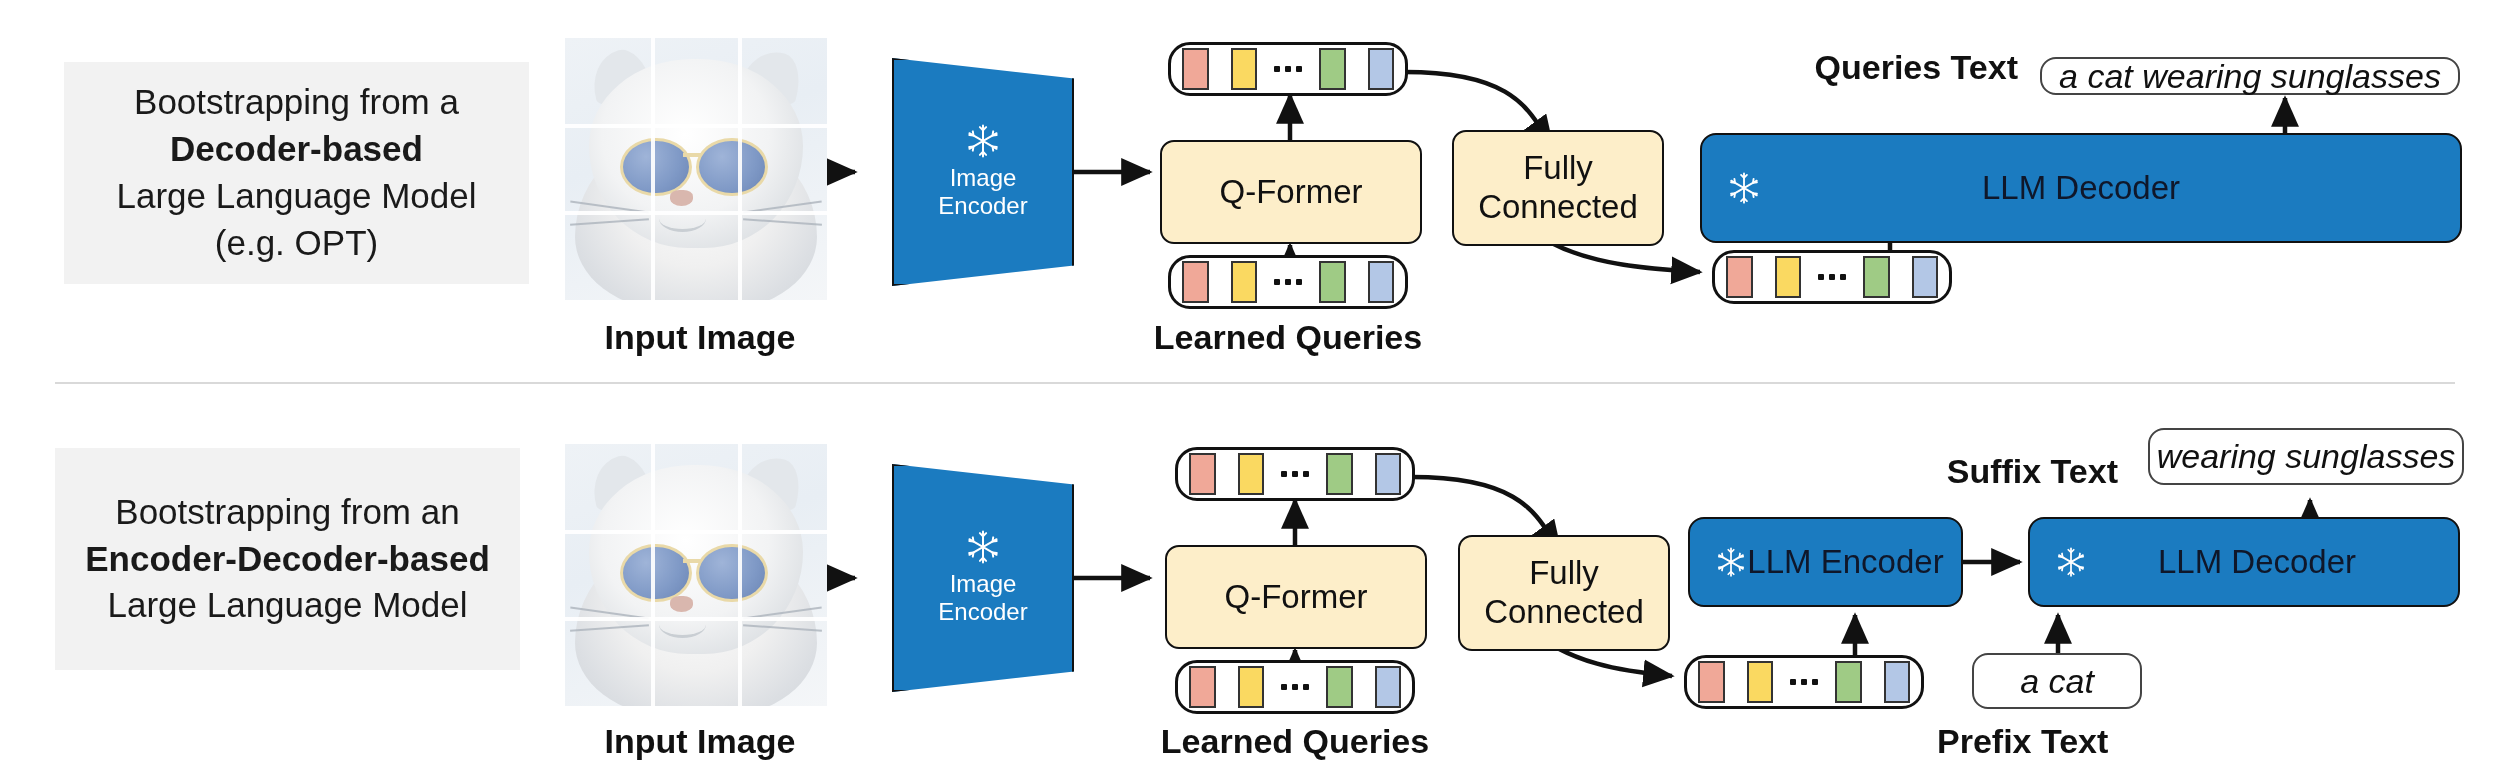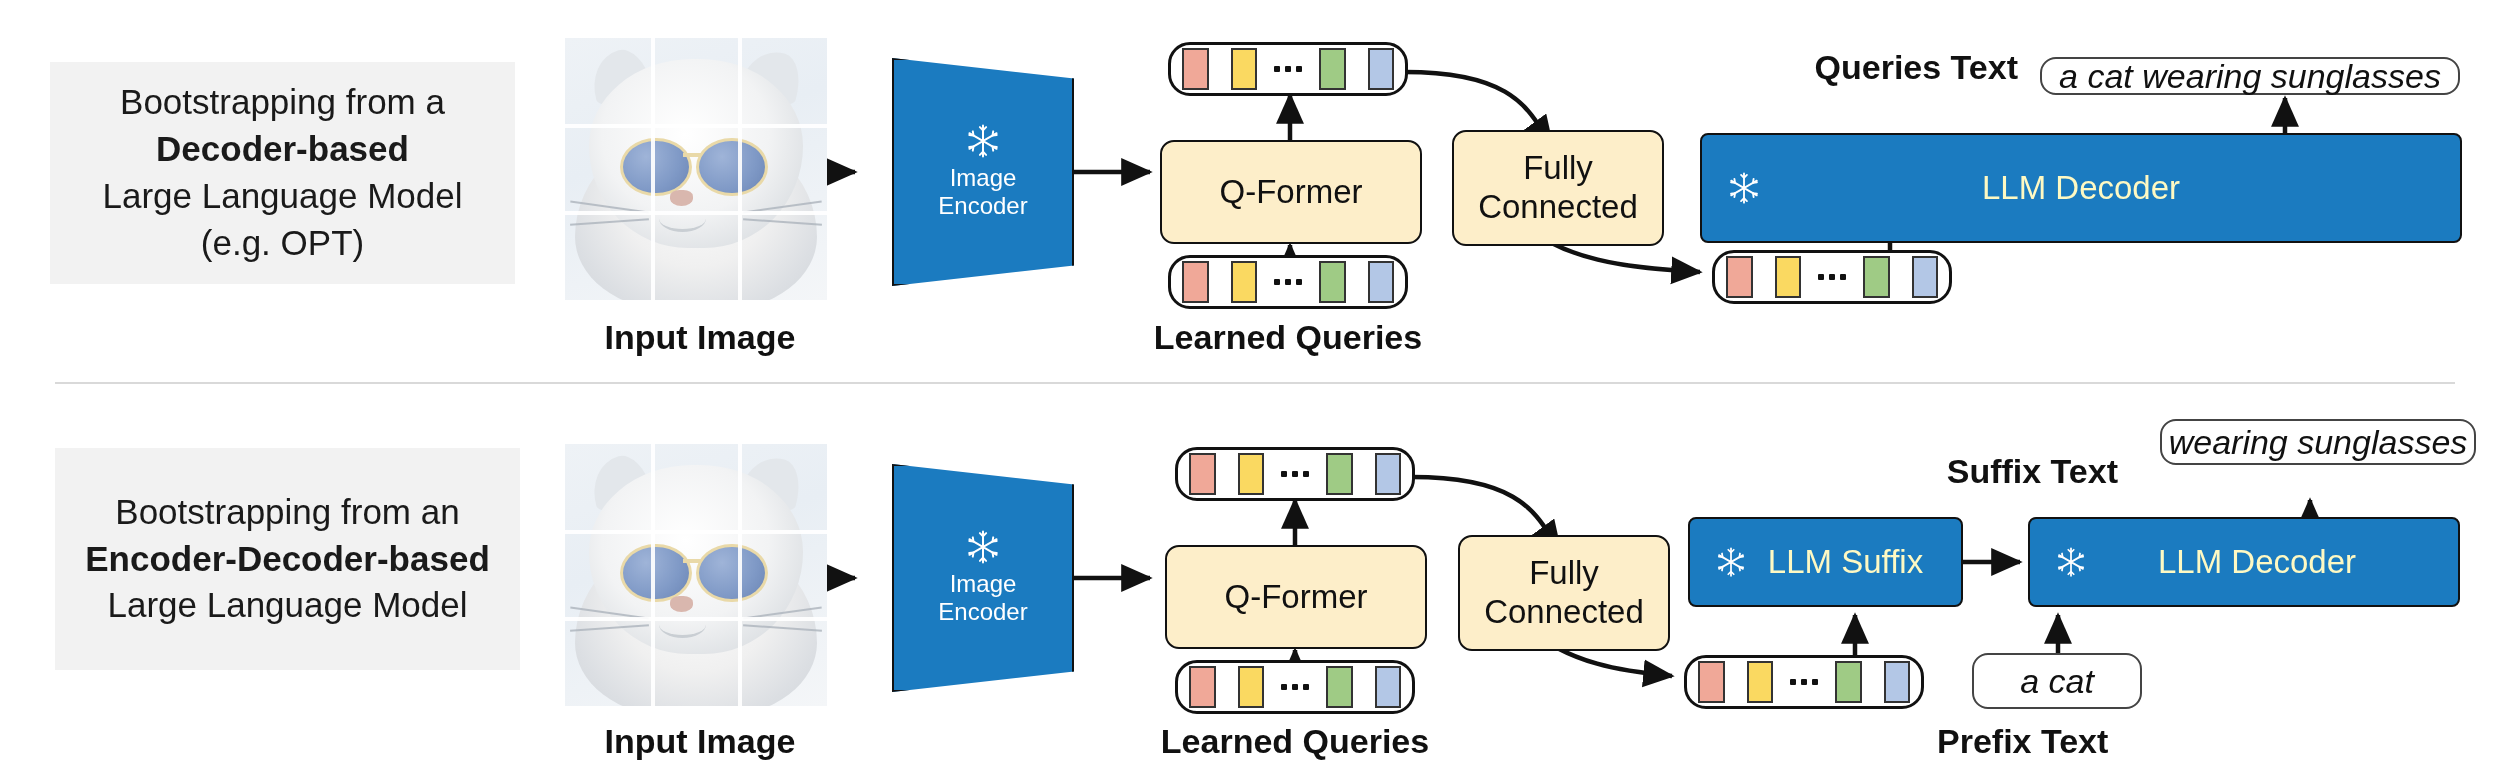--- a/index.html
+++ b/index.html
@@ -61,21 +61,21 @@
   .trap .flake{margin-bottom:6px;}
   .trap .lbl{display:block;}
 
   
   .rbox{
     border:2px solid #111;border-radius:14px;
     display:flex;align-items:center;justify-content:center;
     text-align:center;line-height:1.18;font-size:33px;
   }
   .cream{background:#fdeec9;color:#111;}
-  .blue{background:#1b7bc0;color:#fef9c3;border-radius:8px;}
+  .blue{background:#1b7bc0;color:#0f172a;border-radius:16px;}
   .blue .flake{position:absolute;left:26px;top:50%;transform:translateY(-50%);}
 
   
   .tokens{
     border:3px solid #111;border-radius:22px;background:#fff;
     display:flex;align-items:center;justify-content:center;gap:0;
   }
   .tok{width:38px;height:38px;border:2px solid #333;margin:0 11px;}
   .ellip{display:flex;gap:5px;align-items:center;margin:0 6px;}
   .ellip i{width:6px;height:6px;background:#111;display:block;border-radius:1px;}
@@ -119,21 +119,21 @@
       <line x1="1295" y1="695" x2="1295" y2="650"></line>
       <path d="M1412,477 C1528,477 1538,520 1560,550"></path>
       <path d="M1518,620 C1566,666 1630,672 1672,676"></path>
       <line x1="1855" y1="660" x2="1855" y2="615"></line>
       <line x1="2058" y1="660" x2="2058" y2="615"></line>
       <line x1="1963" y1="562" x2="2020" y2="562"></line>
       <line x1="2310" y1="545" x2="2310" y2="500"></line>
     </g>
   </svg>
 
-  <div class="abs caption" style="left:50px;top:62px;width:465px;height:222px;">
+  <div class="abs caption" style="left:64px;top:62px;width:465px;height:222px;">
     <span class="ln">Bootstrapping from a</span>
     <span class="ln b">Decoder-based</span>
     <span class="ln">Large Language Model</span>
     <span class="ln">(e.g. OPT)</span>
   </div>
 
   <div class="abs photo" style="left:565px;top:38px;width:262px;height:262px;">
     <div class="cat">
       <div class="ear l"></div>
       <div class="ear r"></div>
@@ -329,33 +329,33 @@
 
   <div class="abs rbox blue" style="left:1688px;top:517px;width:275px;height:90px;">
     <span class="flake">
       <svg width="30" height="30" viewBox="0 0 24 24" stroke="#fff" stroke-width="1.4" fill="none" stroke-linecap="round">
         <path d="M12 1v22M2.4 6.5l19.2 11M21.6 6.5L2.4 17.5"></path>
         <path d="M12 4.4l-2.2-2.2M12 4.4l2.2-2.2M12 19.6l-2.2 2.2M12 19.6l2.2 2.2"></path>
         <path d="M5.3 8.2l-3-.5M5.3 8.2l-.5-3M18.7 15.8l3 .5M18.7 15.8l.5 3"></path>
         <path d="M18.7 8.2l3-.5M18.7 8.2l.5-3M5.3 15.8l-3 .5M5.3 15.8l-.5 3"></path>
       </svg>
     </span>
-    <span style="margin-left:40px;">LLM Suffix</span>
+    <span style="margin-left:40px;">LLM Encoder</span>
   </div>
 
   <div class="abs rbox blue" style="left:2028px;top:517px;width:432px;height:90px;">
     <span class="flake">
       <svg width="30" height="30" viewBox="0 0 24 24" stroke="#fff" stroke-width="1.4" fill="none" stroke-linecap="round">
         <path d="M12 1v22M2.4 6.5l19.2 11M21.6 6.5L2.4 17.5"></path>
         <path d="M12 4.4l-2.2-2.2M12 4.4l2.2-2.2M12 19.6l-2.2 2.2M12 19.6l2.2 2.2"></path>
         <path d="M5.3 8.2l-3-.5M5.3 8.2l-.5-3M18.7 15.8l3 .5M18.7 15.8l.5 3"></path>
         <path d="M18.7 8.2l3-.5M18.7 8.2l.5-3M5.3 15.8l-3 .5M5.3 15.8l-.5 3"></path>
       </svg>
     </span>
     <span style="margin-left:26px;">LLM Decoder</span>
   </div>
 
   <div class="abs blabel" style="left:1878px;top:452px;width:240px;text-align:right;">Suffix Text</div>
-  <div class="abs txtbox" style="left:2148px;top:419px;width:316px;height:46px;margin-left:12px;">
+  <div class="abs txtbox" style="left:2148px;top:428px;width:316px;height:57px;">
     <span>wearing sunglasses</span>
   </div>
 
 </div>
 
 </body></html>

